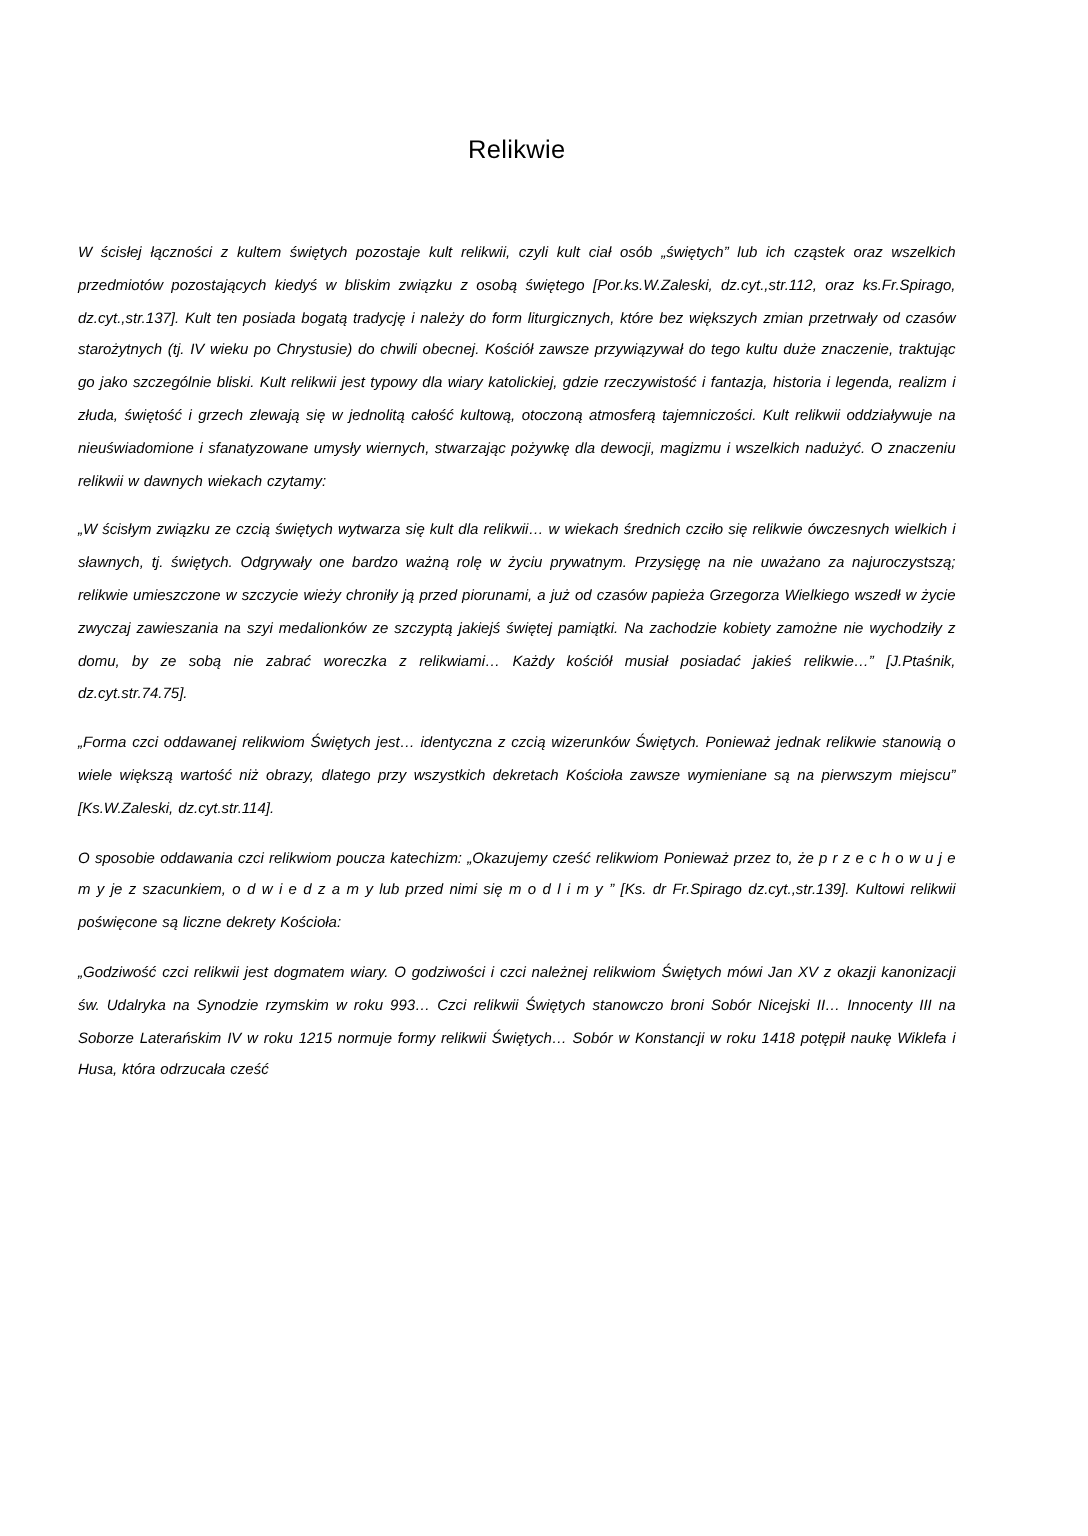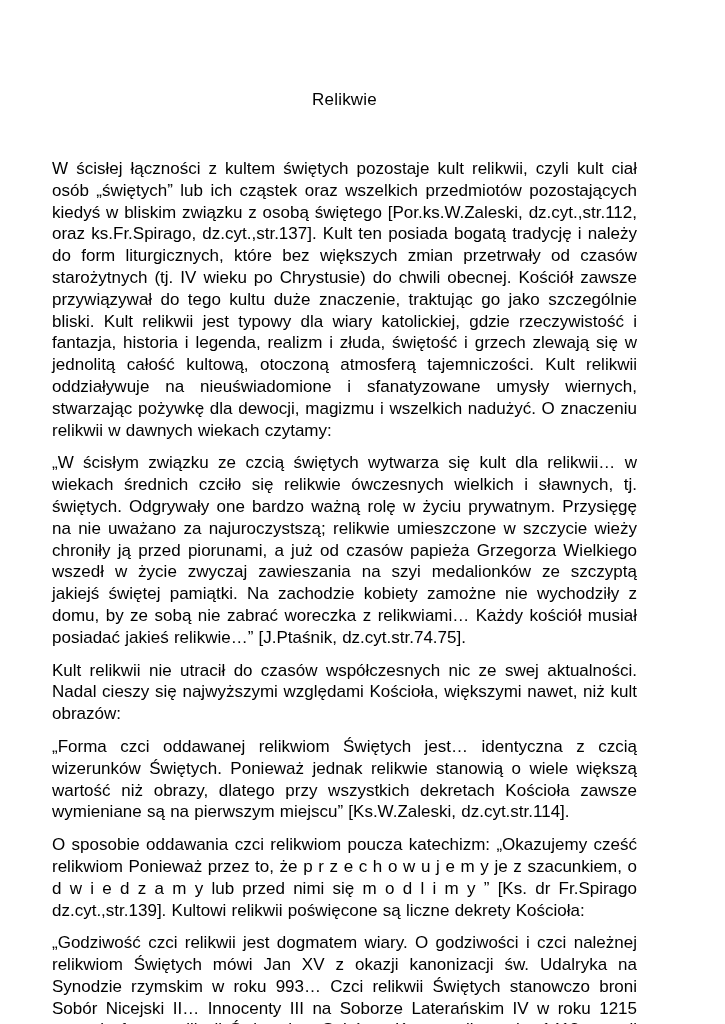--- a/index.html
+++ b/index.html
@@ -19,37 +19,37 @@
     overflow: hidden;
   }
   .doc-title {
     font-size: 17px;
     font-weight: 400;
     text-align: center;
     margin: 0 0 48px 0;
     letter-spacing: 0.2px;
   }
   .para {
-    font-size: 17px;
+    font-size: 10px;
     line-height: 21.8px;
     text-align: justify;
     margin: 0 0 11px 0;
     word-spacing: 0.5px;
+    font-style: italic;
   }
 </style>
 </head>
 <body>
 
 <div class="page">
   <h1 class="doc-title">Relikwie</h1>
 
   <p class="para">W ścisłej łączności z kultem świętych pozostaje kult relikwii, czyli kult ciał osób „świętych” lub ich cząstek oraz wszelkich przedmiotów pozostających kiedyś w bliskim związku z osobą świętego [Por.ks.W.Zaleski, dz.cyt.,str.112, oraz ks.Fr.Spirago, dz.cyt.,str.137]. Kult ten posiada bogatą tradycję i należy do form liturgicznych, które bez większych zmian przetrwały od czasów starożytnych (tj. IV wieku po Chrystusie) do chwili obecnej. Kościół zawsze przywiązywał do tego kultu duże znaczenie, traktując go jako szczególnie bliski. Kult relikwii jest typowy dla wiary katolickiej, gdzie rzeczywistość i fantazja, historia i legenda, realizm i złuda, świętość i grzech zlewają się w jednolitą całość kultową, otoczoną atmosferą tajemniczości. Kult relikwii oddziaływuje na nieuświadomione i sfanatyzowane umysły wiernych, stwarzając pożywkę dla dewocji, magizmu i wszelkich nadużyć. O znaczeniu relikwii w dawnych wiekach czytamy:</p>
 
   <p class="para">„W ścisłym związku ze czcią świętych wytwarza się kult dla relikwii… w wiekach średnich czciło się relikwie ówczesnych wielkich i sławnych, tj. świętych. Odgrywały one bardzo ważną rolę w życiu prywatnym. Przysięgę na nie uważano za najuroczystszą; relikwie umieszczone w szczycie wieży chroniły ją przed piorunami, a już od czasów papieża Grzegorza Wielkiego wszedł w życie zwyczaj zawieszania na szyi medalionków ze szczyptą jakiejś świętej pamiątki. Na zachodzie kobiety zamożne nie wychodziły z domu, by ze sobą nie zabrać woreczka z relikwiami… Każdy kościół musiał posiadać jakieś relikwie…” [J.Ptaśnik, dz.cyt.str.74.75].</p>
 
-  <p class="para">Kult relikwii nie utracił do czasów współczesnych nic ze swej aktualności. Nadal cieszy się najwyższymi względami Kościoła, większymi nawet, niż kult obrazów:</p>
 
   <p class="para">„Forma czci oddawanej relikwiom Świętych jest… identyczna z czcią wizerunków Świętych. Ponieważ jednak relikwie stanowią o wiele większą wartość niż obrazy, dlatego przy wszystkich dekretach Kościoła zawsze wymieniane są na pierwszym miejscu” [Ks.W.Zaleski, dz.cyt.str.114].</p>
 
   <p class="para">O sposobie oddawania czci relikwiom poucza katechizm: „Okazujemy cześć relikwiom Ponieważ przez to, że p r z e c h o w u j e m y  je z szacunkiem,  o d w i e d z a m y  lub przed nimi się  m o d l i m y ” [Ks. dr Fr.Spirago dz.cyt.,str.139]. Kultowi relikwii poświęcone są liczne dekrety Kościoła:</p>
 
   <p class="para">„Godziwość czci relikwii jest dogmatem wiary. O godziwości i czci należnej relikwiom Świętych mówi Jan XV z okazji kanonizacji św. Udalryka na Synodzie rzymskim w roku 993… Czci relikwii Świętych stanowczo broni Sobór Nicejski II… Innocenty III na Soborze Laterańskim IV w roku 1215 normuje formy relikwii Świętych… Sobór w Konstancji w roku 1418 potępił naukę Wiklefa i Husa, która odrzucała cześć</p>
 </div>
 
 </body></html>

